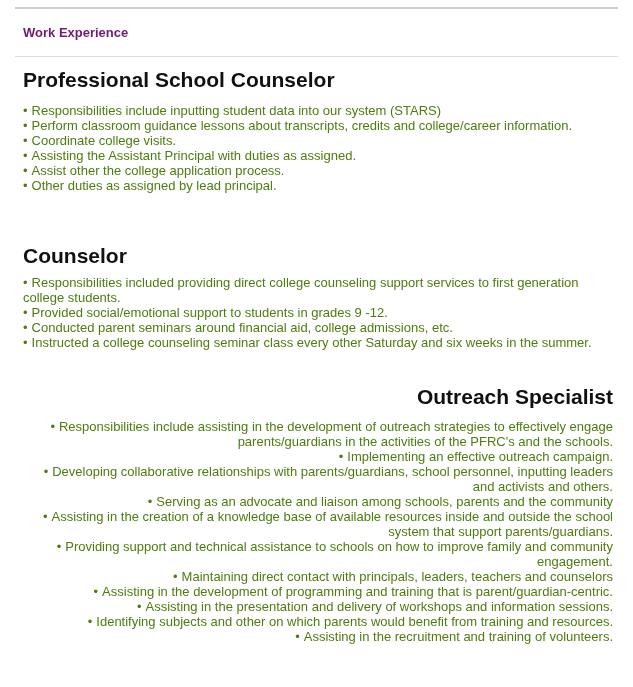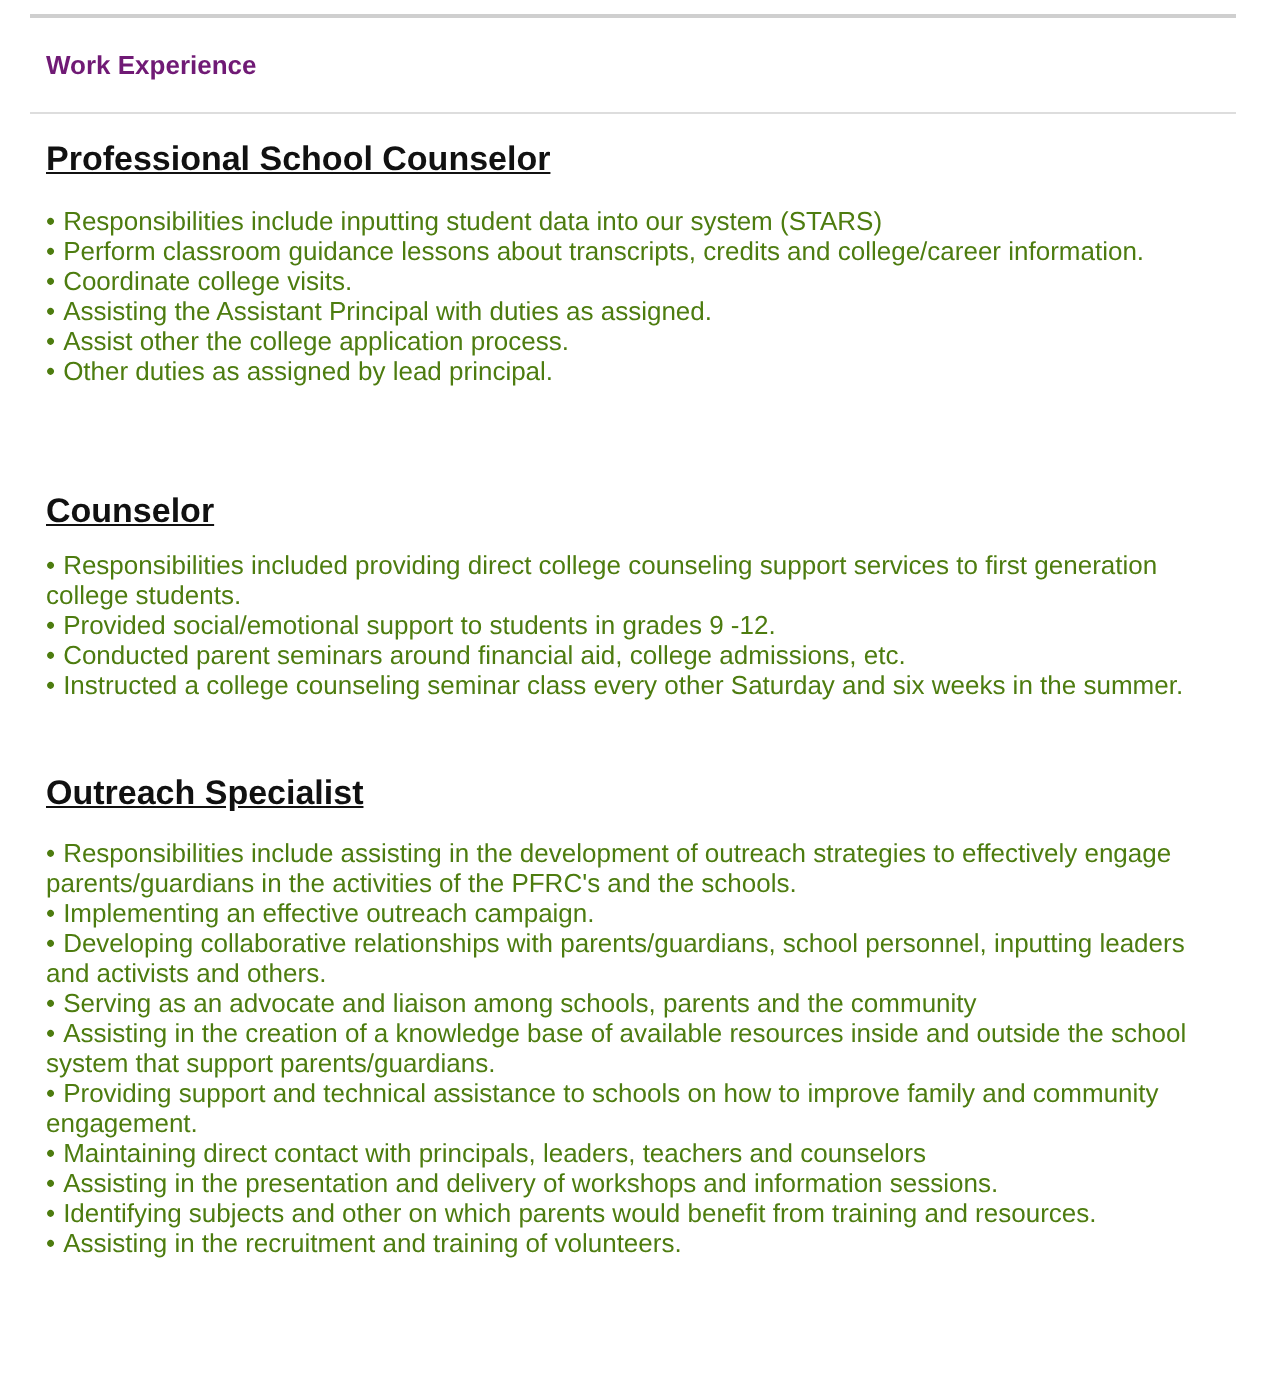--- a/index.html
+++ b/index.html
@@ -39,47 +39,46 @@
       width: 603px;
       height: 1px;
       background: #dddddd;
     }
     .job {
       position: absolute;
       left: 23px;
       width: 590px;
     }
     .job-title {
-      font-size: 17px;
+      font-size: 21px;
       font-weight: bold;
       color: #111111;
       line-height: 20px;
       margin: 0;
-      text-decoration: underline;
     }
     .duties {
       margin: 0;
       padding: 0;
       list-style: none;
       font-size: 13px;
       line-height: 15px;
       color: #4d7c0f;
     }
     .duties li {
       margin: 0;
       padding: 0;
     }
     .duties li .bullet {
       margin-right: 4px;
     }
     #job-0 { top: 70px; }
     #job-0 .duties { margin-top: 13px; }
     #job-1 { top: 246px; }
     #job-1 .duties { margin-top: 9px; }
-    #job-2 { top: 387px; }
+    #job-2 { top: 387px; text-align: right; }
     #job-2 .duties { margin-top: 12px; }
   </style>
 </head>
 <body>
 
 <div class="rule-top"></div>
 <div class="section-title">Work Experience</div>
 <div class="rule-mid"></div>
 
 <div class="job" id="job-0">
@@ -107,17 +106,18 @@
 <div class="job" id="job-2">
   <h2 class="job-title">Outreach Specialist</h2>
   <ul class="duties">
       <li><span class="bullet">•</span><span>Responsibilities include assisting in the development of outreach strategies to effectively engage parents/guardians in the activities of the PFRC's and the schools.</span></li>
       <li><span class="bullet">•</span><span>Implementing an effective outreach campaign.</span></li>
       <li><span class="bullet">•</span><span>Developing collaborative relationships with parents/guardians, school personnel, inputting leaders and activists and others.</span></li>
       <li><span class="bullet">•</span><span>Serving as an advocate and liaison among schools, parents and the community</span></li>
       <li><span class="bullet">•</span><span>Assisting in the creation of a knowledge base of available resources inside and outside the school system that support parents/guardians.</span></li>
       <li><span class="bullet">•</span><span>Providing support and technical assistance to schools on how to improve family and community engagement.</span></li>
       <li><span class="bullet">•</span><span>Maintaining direct contact with principals, leaders, teachers and counselors</span></li>
+      <li><span class="bullet">•</span><span>Assisting in the development of programming and training that is parent/guardian-centric.</span></li>
       <li><span class="bullet">•</span><span>Assisting in the presentation and delivery of workshops and information sessions.</span></li>
       <li><span class="bullet">•</span><span>Identifying subjects and other on which parents would benefit from training and resources.</span></li>
       <li><span class="bullet">•</span><span>Assisting in the recruitment and training of volunteers.</span></li>
     </ul>
 </div>
 
 </body></html>

